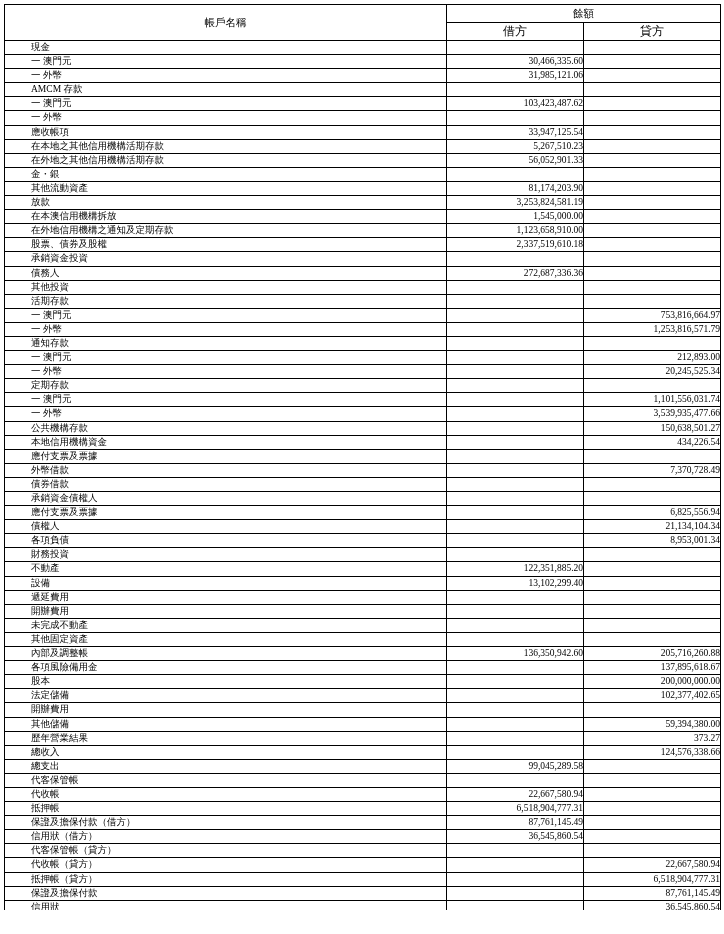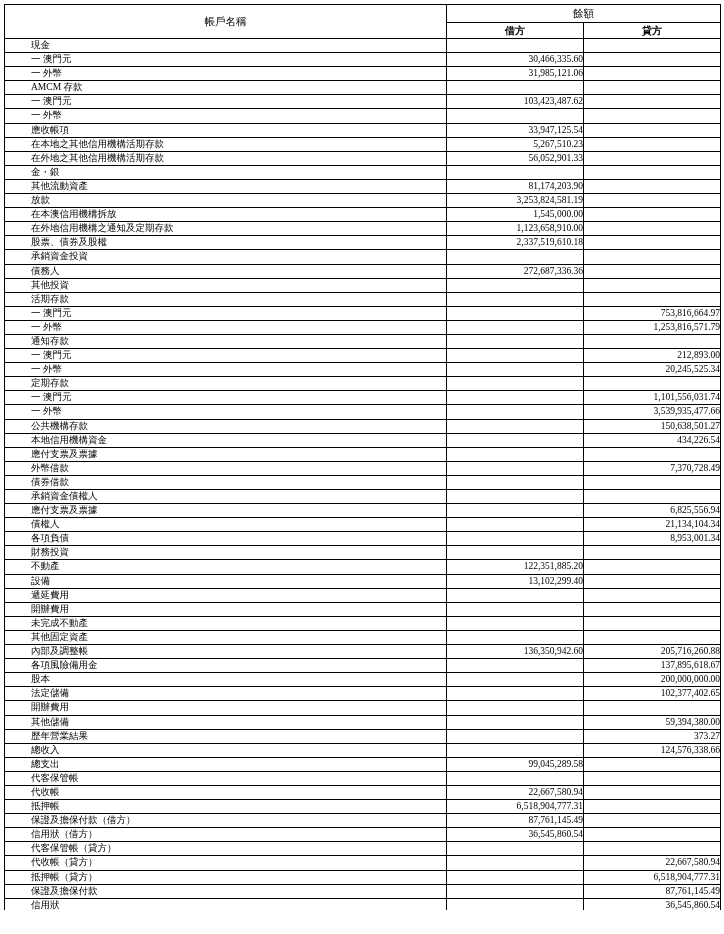--- a/index.html
+++ b/index.html
@@ -31,22 +31,21 @@
     vertical-align: middle;
   }
   thead th {
     font-weight: normal;
     text-align: center;
     height: 17px;
     font-size: 10.5px;
   }
   thead th.sub {
     height: 15px;
-    font-size: 10px;
-    font-weight: bold;
+    font-size: 12px;
   }
   col.c-name { width: 442px; }
   col.c-debit { width: 137px; }
   col.c-credit { width: 137px; }
 
   tbody td {
     height: 13.1px;
     line-height: 13.1px;
     border-left: 1px solid #000000;
     border-right: 1px solid #000000;

